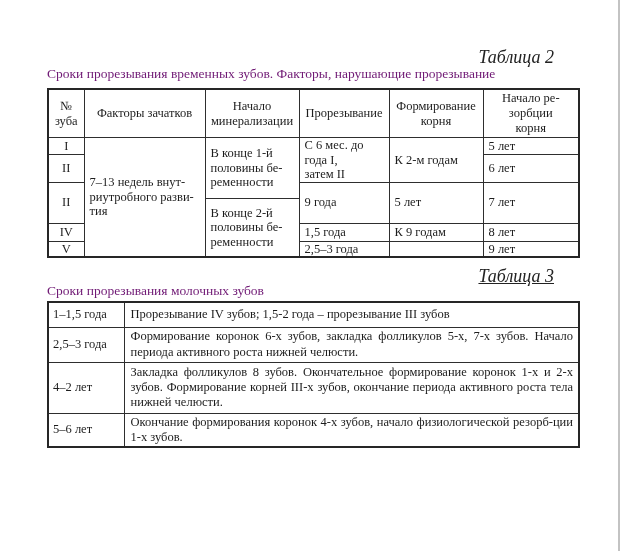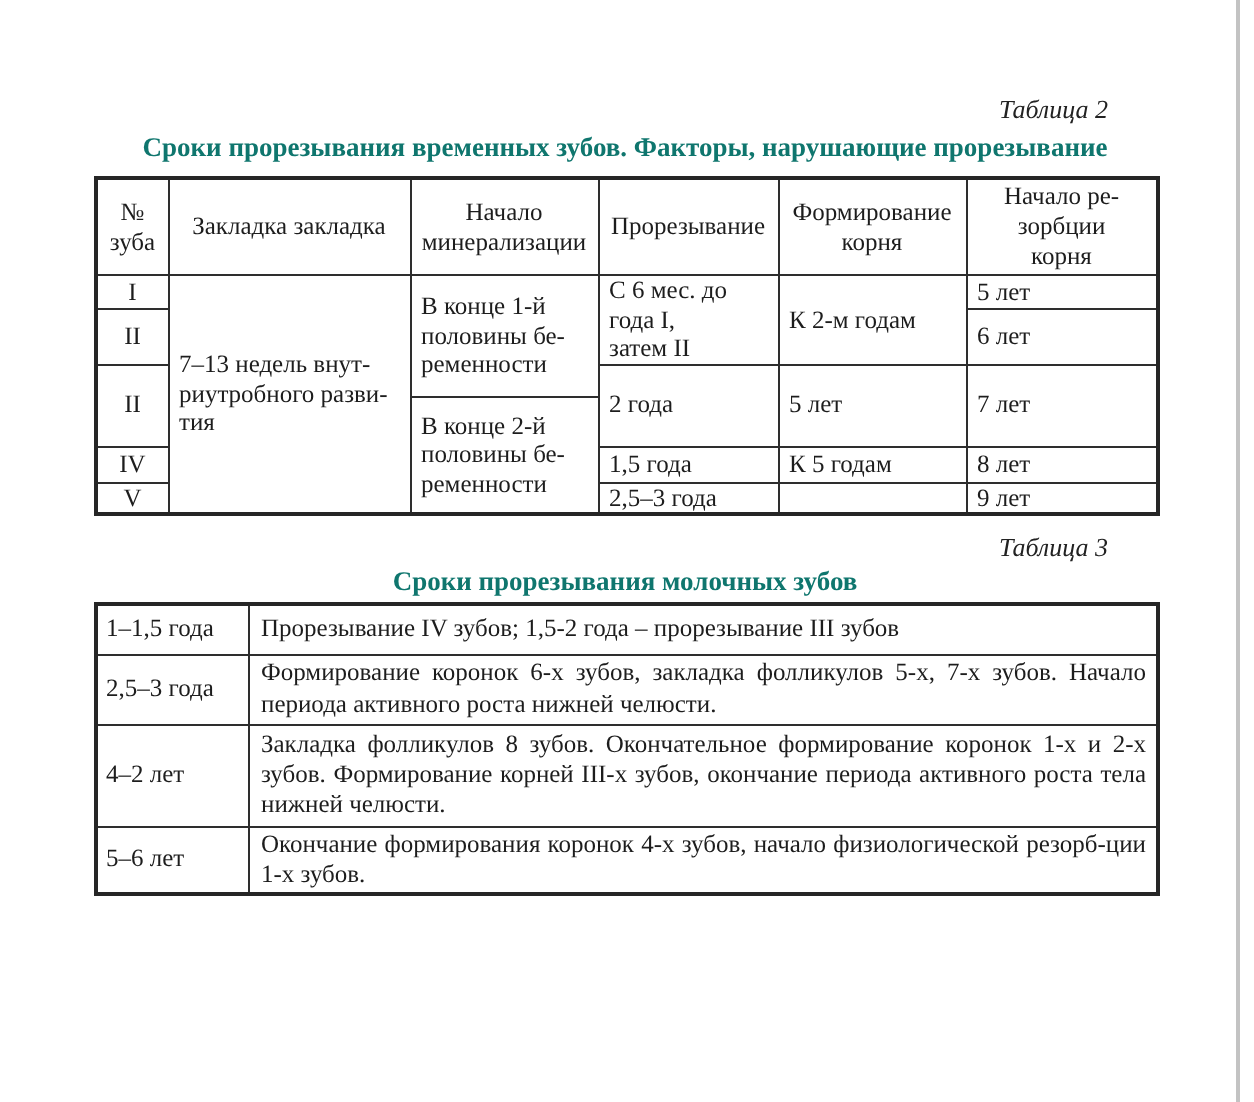--- a/index.html
+++ b/index.html
@@ -9,25 +9,25 @@
     background: #ffffff;
     font-family: "Liberation Serif", "DejaVu Serif", serif;
     color: #1d1d1d;
     overflow: hidden;
   }
   .abs { position: absolute; }
 
   .table-label {
     left: 47px; width: 531px;
     text-align: right; padding-right: 24px;
-    font-style: italic; font-size: 13px; color: #222;
+    font-style: italic; font-size: 18px; color: #222;
   }
   .table-title {
     left: 47px; width: 531px;
-    text-align: center; font-weight: bold; font-size: 13.5px; color: #0f766e;
+    text-align: left; font-weight: normal; font-size: 13.5px; color: #701a75;
   }
 
   table {
     border-collapse: collapse;
     table-layout: fixed;
     border: 2px solid #262626;
   }
   td {
     border: 1px solid #2e2e2e;
     font-size: 12.5px;
@@ -67,21 +67,21 @@
       <col style="width:121px">
       <col style="width:94px">
     <col style="width:90px">
       <col style="width:94px">
       <col style="width:96px">
   </colgroup>
   <tbody>
     <tr style="height:48px">
       <td class="hd">№
 зуба</td>
-      <td class="hd">Закладка закладка</td>
+      <td class="hd">Факторы зачатков</td>
       <td class="hd">Начало
 минерализации</td>
       <td class="hd">Прорезывание</td>
       <td class="hd">Формирование
 корня</td>
       <td class="hd">Начало ре-
 зорбции
 корня</td>
     </tr>
     <tr style="height:16px">
@@ -97,45 +97,45 @@
 затем II</td>
       <td class="lc" rowspan="2">К 2-м годам</td>
       <td class="lc">5 лет</td>
     </tr>
     <tr style="height:25px">
       <td class="cc">II</td>
       <td class="lc">6 лет</td>
     </tr>
     <tr style="height:16px">
       <td class="cc" rowspan="2">II</td>
-      <td class="lc" rowspan="2">2 года</td>
+      <td class="lc" rowspan="2">9 года</td>
       <td class="lc" rowspan="2">5 лет</td>
       <td class="lc" rowspan="2">7 лет</td>
     </tr>
     <tr style="height:25px">
       <td class="lc" rowspan="3">В конце 2-й
 половины бе-
 ременности</td>
     </tr>
     <tr style="height:18px">
       <td class="cc">IV</td>
       <td class="lc">1,5 года</td>
-      <td class="lc">К 5 годам</td>
+      <td class="lc">К 9 годам</td>
       <td class="lc">8 лет</td>
     </tr>
     <tr style="height:15px">
       <td class="cc">V</td>
       <td class="lc">2,5–3 года</td>
       <td class="lc"></td>
       <td class="lc">9 лет</td>
     </tr>
   </tbody>
 </table>
 
-<div class="abs table-label" style="top:266px;">Таблица 3</div>
+<div class="abs table-label" style="top:266px;text-decoration:underline;">Таблица 3</div>
 
 <div class="abs table-title" style="top:283px;">Сроки прорезывания молочных зубов</div>
 
 <table class="abs t3" style="left:47px; top:301px; width:531px;">
   <colgroup>
     <col style="width:76px">
       <col style="width:455px">
   </colgroup>
   <tbody>
     <tr style="height:25px">

